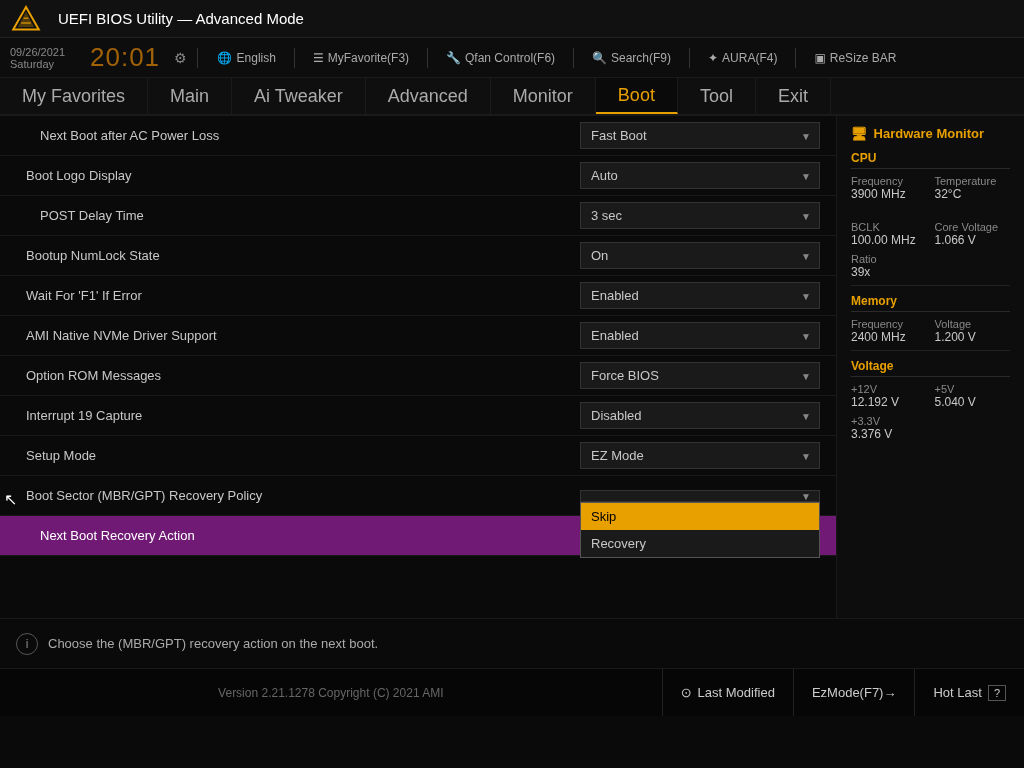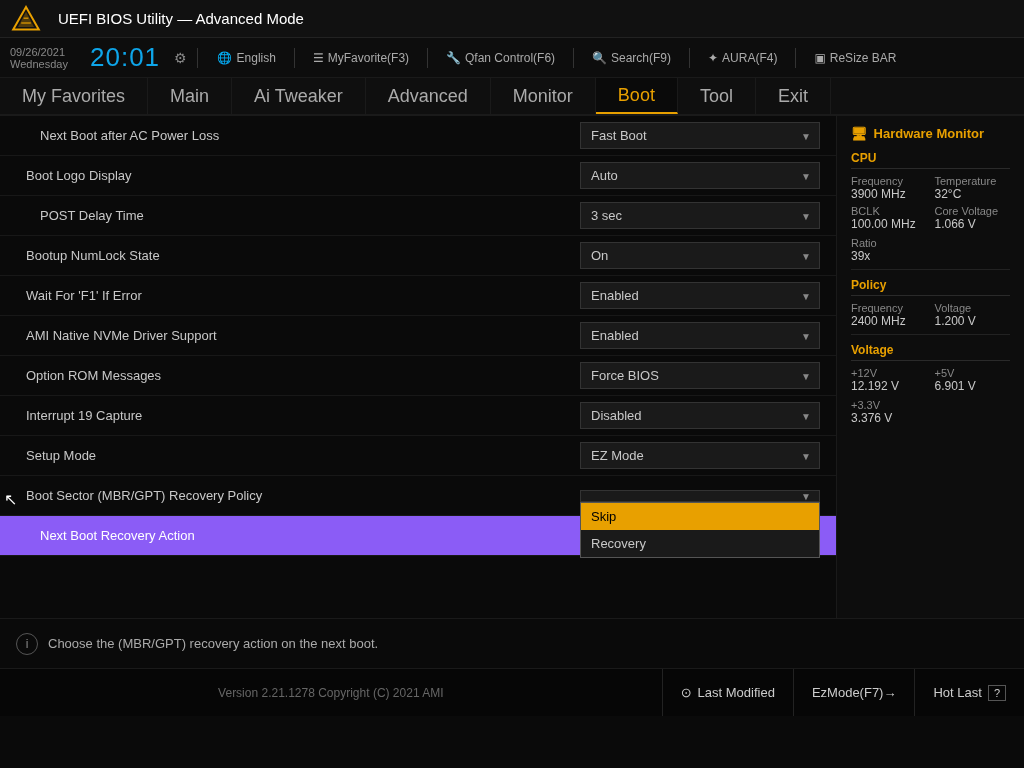--- a/index.html
+++ b/index.html
@@ -50,21 +50,21 @@
     }
     .datetime-block {
       display: flex;
       flex-direction: column;
       font-size: 11px;
       color: #888;
       min-width: 70px;
     }
     .datetime-time {
       font-size: 26px;
-      color: #0ea5e9;
+      color: #a16207;
       font-weight: 300;
       letter-spacing: 1px;
     }
     .datetime-gear {
       color: #888;
       font-size: 14px;
       margin-left: 4px;
       cursor: pointer;
     }
     .topbar-icons {
@@ -214,21 +214,21 @@
       color: #e8a000;
       font-size: 12px;
       font-weight: 600;
       margin: 8px 0 6px 0;
       border-bottom: 1px solid #2a2a2a;
       padding-bottom: 3px;
     }
     .hw-grid {
       display: grid;
       grid-template-columns: 1fr 1fr;
-      gap: 4px 8px;
+      gap: 20px 8px;
       margin-bottom: 6px;
     }
     .hw-item-label {
       font-size: 11px;
       color: #888;
     }
     .hw-item-value {
       font-size: 12px;
       color: #c8c8c8;
     }
@@ -329,21 +329,21 @@
       <line x1="14" y1="22" x2="26" y2="22" stroke="#e8a000" stroke-width="1.5"></line>
       <line x1="17" y1="16" x2="23" y2="16" stroke="#e8a000" stroke-width="1.5"></line>
     </svg>
     <span class="header-title">UEFI BIOS Utility — Advanced Mode</span>
   </div>
 </div>
 
 <div class="datetime-bar">
   <div class="datetime-block">
     <span>09/26/2021</span>
-    <span>Wednesday</span>
+    <span>Saturday</span>
   </div>
   <span class="datetime-time">20:01</span>
   <span class="datetime-gear">⚙</span>
   <div class="divider-v"></div>
   <div class="topbar-icons">
     <span>
       <span>🌐</span>
       <span>English</span>
     </span>
     <div class="divider-v"></div>
@@ -503,21 +503,21 @@
           <span class="dropdown-arrow">▼</span>
         </button>
 
         <div class="dropdown-open">
           <div class="dropdown-option selected">Skip</div>
           <div class="dropdown-option">Recovery</div>
         </div>
       </div>
     </div>
 
-    <div class="setting-row active-row" style="background: #8b5cf6;">
+    <div class="setting-row active-row" style="background: #701a75;">
       <span class="setting-label indented" style="color: #fff;">Next Boot Recovery Action</span>
       <div class="setting-control">
         <button class="dropdown-btn">
           <span>Skip</span>
           <span class="dropdown-arrow">▼</span>
         </button>
       </div>
     </div>
 
   </div>
@@ -547,21 +547,21 @@
         <div class="hw-item-value">1.066 V</div>
       </div>
     </div>
     <div class="hw-item-single">
       <div class="hw-item-label">Ratio</div>
       <div class="hw-item-value">39x</div>
     </div>
 
     <hr class="hw-divider">
 
-    <div class="hw-section-title">Policy</div>
+    <div class="hw-section-title">Memory</div>
     <div class="hw-grid">
       <div>
         <div class="hw-item-label">Frequency</div>
         <div class="hw-item-value">2400 MHz</div>
       </div>
       <div>
         <div class="hw-item-label">Voltage</div>
         <div class="hw-item-value">1.200 V</div>
       </div>
     </div>
@@ -569,21 +569,21 @@
     <hr class="hw-divider">
 
     <div class="hw-section-title">Voltage</div>
     <div class="hw-grid">
       <div>
         <div class="hw-item-label">+12V</div>
         <div class="hw-item-value">12.192 V</div>
       </div>
       <div>
         <div class="hw-item-label">+5V</div>
-        <div class="hw-item-value">6.901 V</div>
+        <div class="hw-item-value">5.040 V</div>
       </div>
     </div>
     <div class="hw-item-single">
       <div class="hw-item-label">+3.3V</div>
       <div class="hw-item-value">3.376 V</div>
     </div>
   </div>
 </div>
 
 <div class="info-bar">

